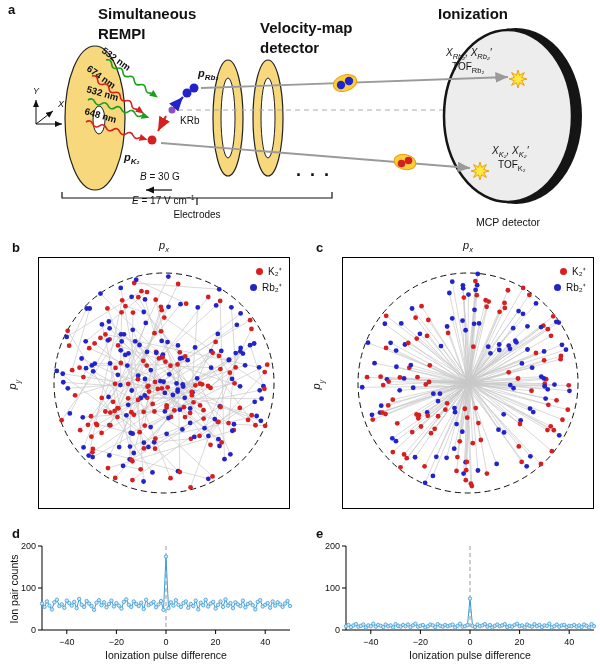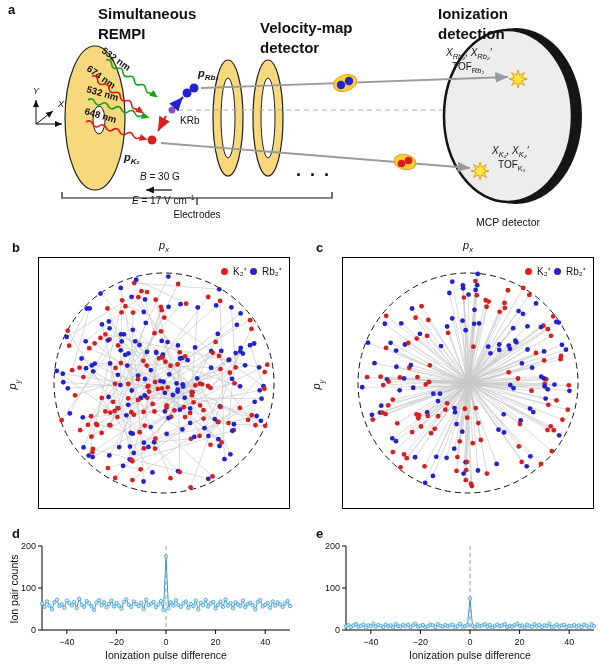--- a/index.html
+++ b/index.html
@@ -6,21 +6,21 @@
   body { background:#fff; }
   #fig { position:relative; width:600px; height:666px; background:#fff;
          font-family:"Liberation Sans", sans-serif; color:#111; overflow:hidden; }
   .abs { position:absolute; }
   .hdr { font-weight:bold; font-size:15px; line-height:1.3; }
   .pl  { font-weight:bold; font-size:13px; }
   .axlbl { font-size:11px; font-style:italic; text-align:center; }
   .axtitle { font-size:10.5px; text-align:center; }
   sub { font-size:0.68em; }
   svg text { font-family:"Liberation Sans", sans-serif; fill:#111; }
-  .legend { display:flex; flex-direction:row; gap:2px; align-items:flex-end; }
+  .legend { display:flex; flex-direction:column; gap:2px; align-items:flex-end; }
   .lrow { display:flex; align-items:center; gap:4px; font-size:10px; }
   .rot { transform:rotate(-90deg); transform-origin:center; }
 </style>
 </head>
 <body>
 
 <div id="fig">
 
   <svg class="abs" style="left:0;top:0" width="600" height="238">
     <defs>
@@ -131,21 +131,20 @@
   <div class="abs hdr" style="left:98px;top:4px;width:140px">
     <div>Simultaneous</div>
     <div>REMPI</div>
   </div>
   <div class="abs hdr" style="left:260px;top:18px;width:140px">
     <div>Velocity-map</div>
     <div>detector</div>
   </div>
   <div class="abs hdr" style="left:438px;top:4px;width:140px">
     <div>Ionization</div>
-    <div>detection</div>
   </div>
 
   <div class="abs pl" style="left:12px;top:240px">b</div>
   <div class="abs axlbl" style="left:38px;top:239px;width:252px"><span>p</span><sub>x</sub></div>
   <div class="abs axlbl rot" style="left:-1px;top:377px;width:30px"><span>p</span><sub>y</sub></div>
   <div class="abs" style="left:38px;top:257px;width:252px;height:252px">
     <svg width="252" height="252">
         <rect x="0.5" y="0.5" width="251" height="251" fill="#fff" stroke="#000" stroke-width="1"></rect>
         <circle cx="126" cy="126" r="110" fill="none" stroke="#111" stroke-width="1" stroke-dasharray="6 4"></circle>
         <line x1="45.404054911047695" y1="120.12132917401108" x2="48.07826774698161" y2="111.16219727332657" stroke="#c8c8c8" stroke-width="0.7"></line>

